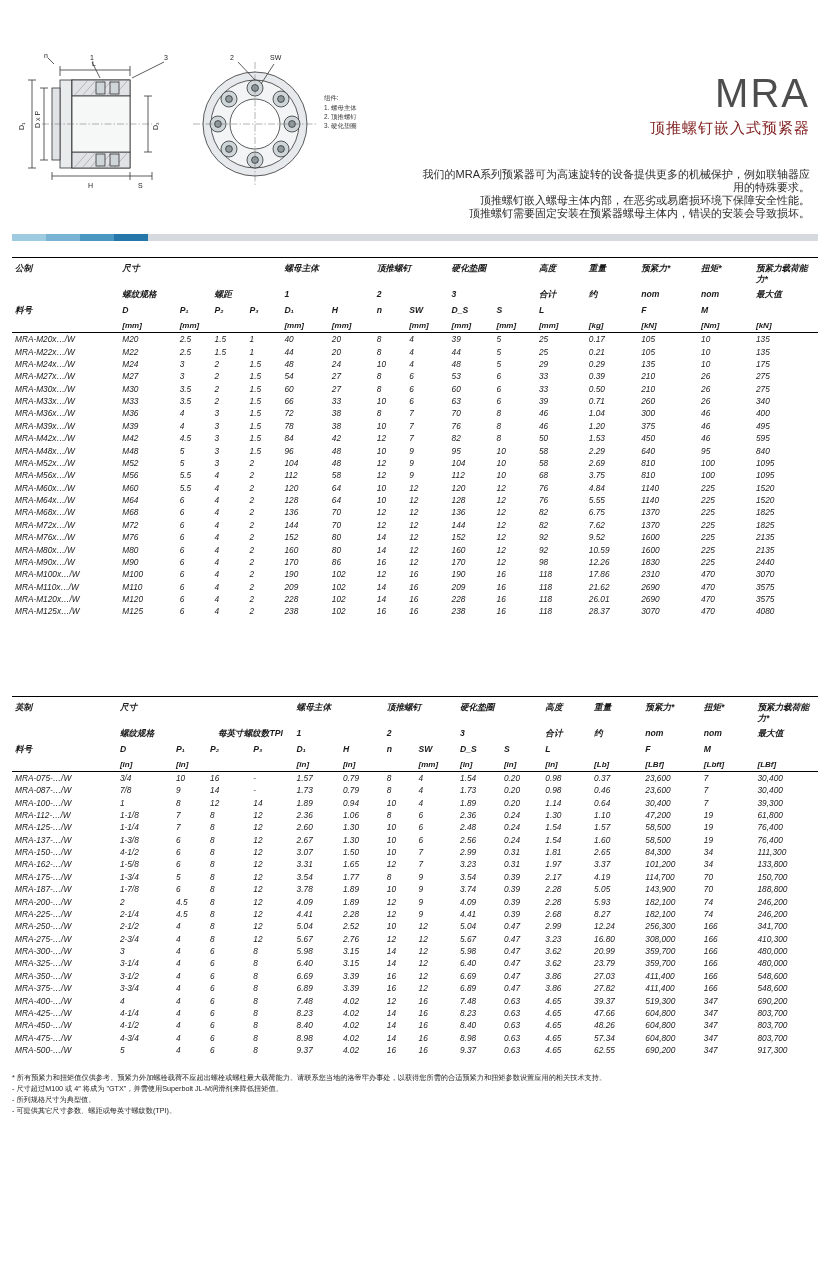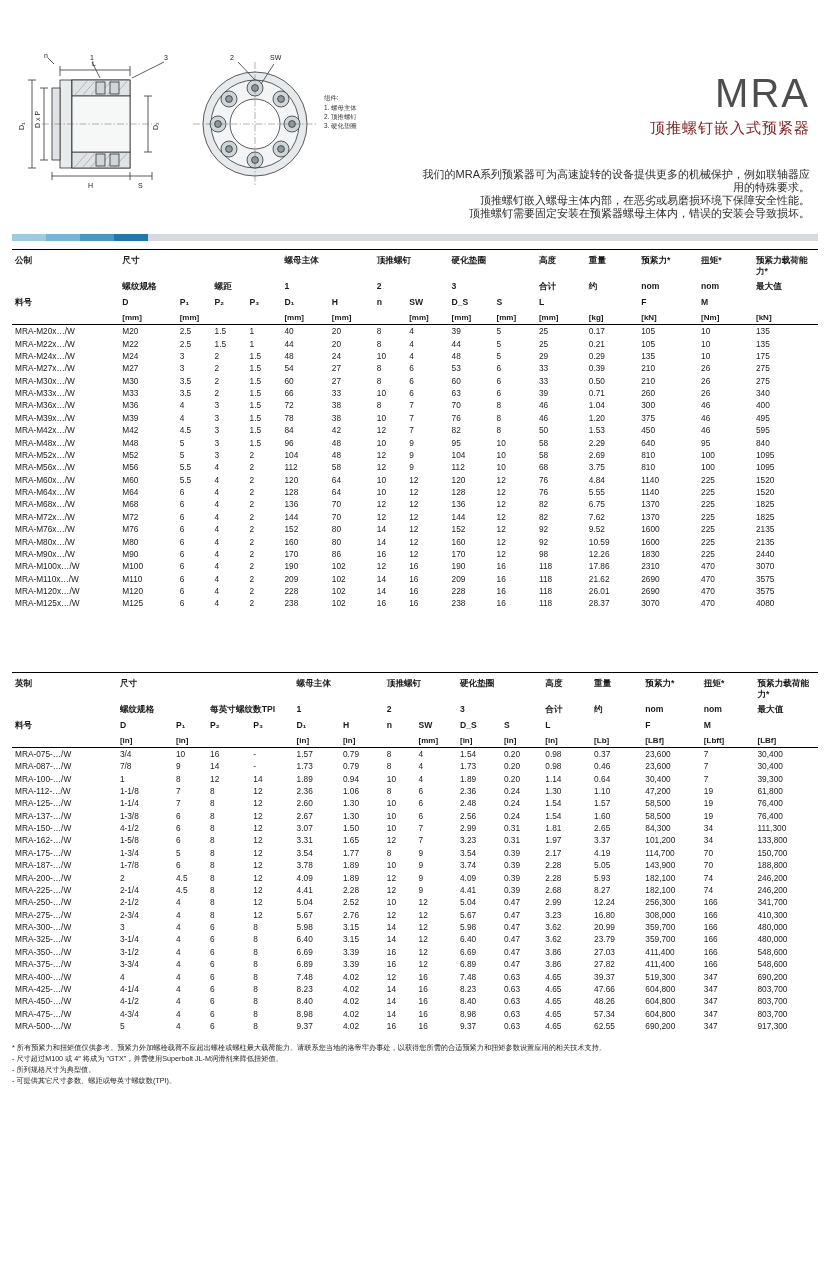--- a/index.html
+++ b/index.html
@@ -6,21 +6,21 @@
   body{width:830px;font-family:"Liberation Sans",sans-serif;color:#1a1a1a;}
   .page{width:830px;min-height:1268px;position:relative;padding:0;box-sizing:border-box;}
   .topsection{display:flex;padding:18px 12px 0 12px;box-sizing:border-box;}
   .figures{width:400px;position:relative;}
   .brandblock{flex:1;text-align:right;padding-right:8px;}
   .brand-title{font-size:40px;letter-spacing:2px;color:#4d4d4d;font-weight:400;line-height:44px;margin-top:53px;}
   .brand-sub{font-size:15px;color:#7f1d1d;margin-top:4px;letter-spacing:1px;}
   .brand-desc{font-size:11px;line-height:13px;color:#2b2b2b;margin-top:30px;text-align:right;}
   .colorbar{display:flex;width:806px;margin:14px auto 0 auto;height:7px;}
   .colorbar div{height:7px;}
-  table{border-collapse:collapse;width:806px;margin:8px auto;font-size:8.3px;}
+  table{border-collapse:collapse;width:806px;margin:16px auto;font-size:8.3px;font-style:italic;}
   .tbl-wrap{margin-top:0;}
   thead th{font-weight:bold;text-align:left;vertical-align:top;padding:2px 3px;font-size:8.6px;}
   td{padding:1.2px 3px;vertical-align:top;white-space:nowrap;}
   .hdr-row1 td,.hdr-row1 th{padding-top:5px;}
   .rule-top{border-top:1.6px solid #000;}
   .rule-bot{border-bottom:1.2px solid #000;}
   .unit{font-size:8px;}
   .numhead{font-weight:bold;font-size:8.6px;}
   .c-code{width:86px;}
   .c-d{width:46px;}
@@ -710,21 +710,21 @@
         <th colspan="2">硬化垫圈</th>
         <th>高度</th>
         <th>重量</th>
         <th>预紧力*</th>
         <th>扭矩*</th>
         <th style="white-space:normal;line-height:11px;">预紧力载荷能力*</th>
       </tr>
       <tr>
         <th></th>
         <th colspan="2">螺纹规格</th>
-        <th colspan="2" style="white-space:nowrap;">每英寸螺纹数TPI</th>
+        <th colspan="2" style="white-space:nowrap;text-align:center;">每英寸螺纹数TPI</th>
         <th colspan="2">1</th>
         <th colspan="2">2</th>
         <th colspan="2">3</th>
         <th>合计</th>
         <th>约</th>
         <th>nom</th>
         <th>nom</th>
         <th>最大值</th>
       </tr>
       <tr>

